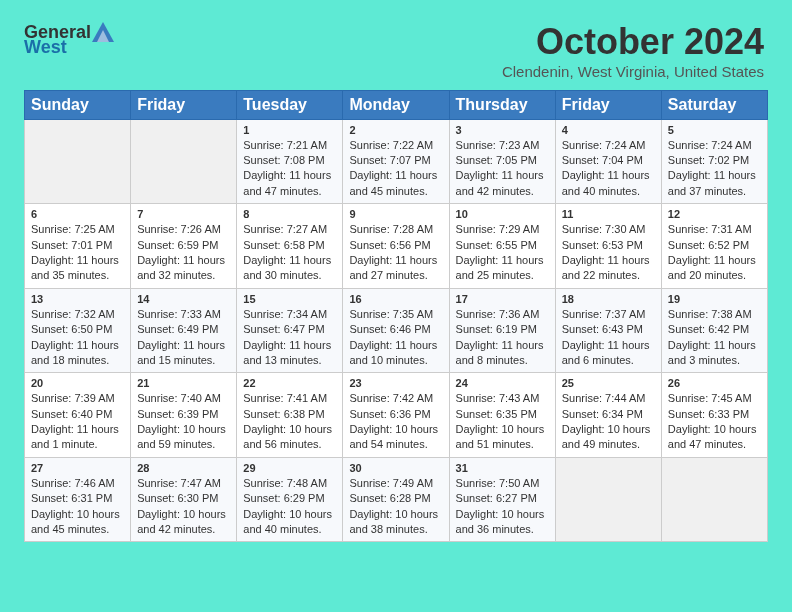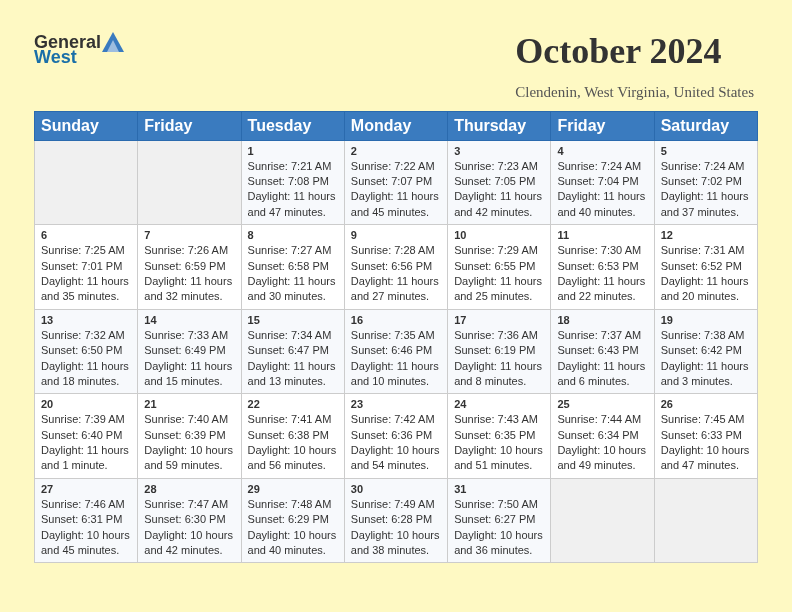--- a/index.html
+++ b/index.html
@@ -6,52 +6,52 @@
     body {
       font-family: Arial, sans-serif;
       background: #fff;
       width: 792px;
       min-height: 612px;
       padding: 0;
     }
     .page {
       width: 792px;
       min-height: 612px;
-      background: #fef9c3;
-      padding: 14px;
+      background: #5eead4;
+      padding: 4px;
     }
     .header {
       display: flex;
       justify-content: space-between;
       align-items: flex-start;
       padding: 18px 24px 10px 20px;
     }
     .logo {
       display: flex;
       flex-direction: column;
       align-items: flex-start;
     }
     .logo-text {
       display: flex;
       align-items: center;
       gap: 0;
     }
     .title-block {
-      font-family: Liberation Serif, serif;
+      text-align: right;
     }
     .month-title {
       font-size: 36px;
       font-weight: bold;
       color: #333;
       line-height: 1.1;
     }
     .location-title {
       font-size: 15px;
       color: #555;
-      margin-top: 12px;
+      margin-top: 1px;
     }
     .calendar-wrap {
       padding: 0 20px 16px 20px;
     }
     table {
       width: 100%;
       border-collapse: collapse;
       border: 1px solid #ccc;
     }
     thead th {

